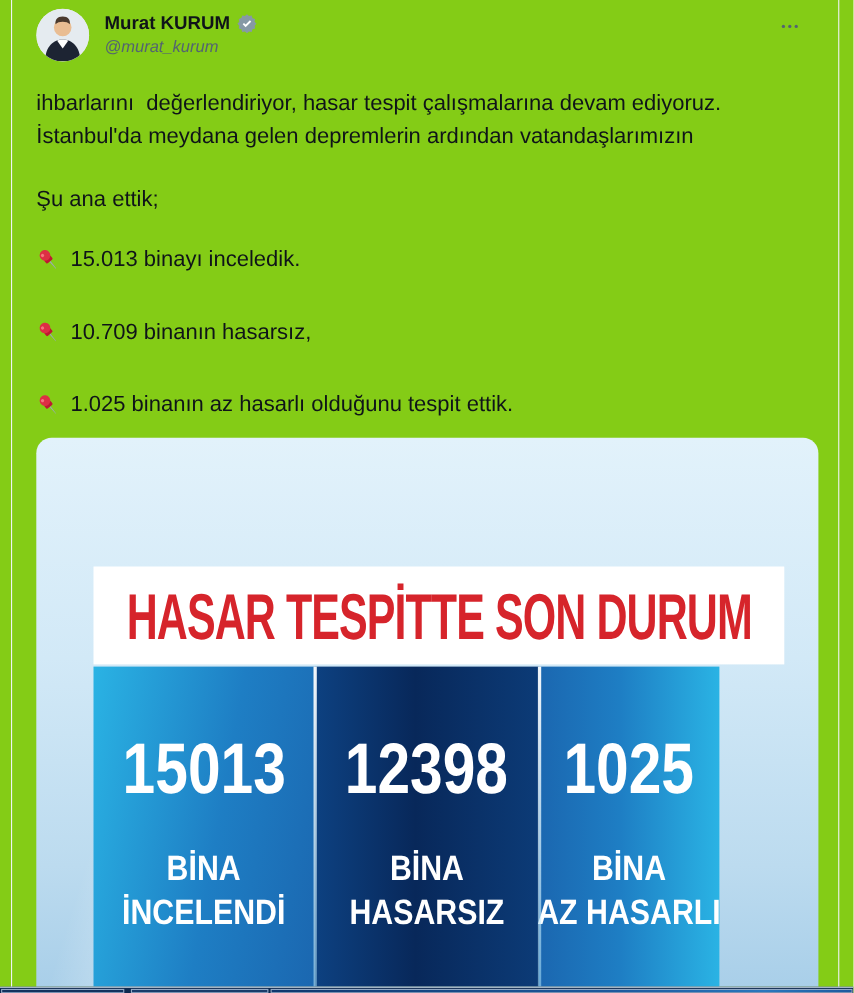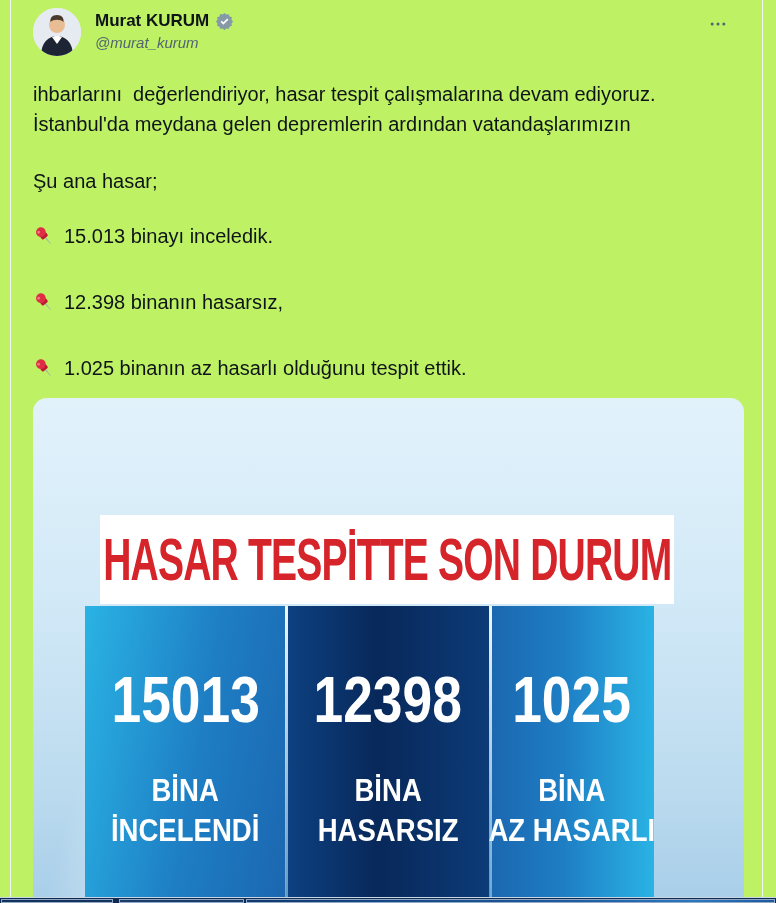--- a/index.html
+++ b/index.html
@@ -1,18 +1,18 @@
 <!DOCTYPE html>
 <html><head>
 <meta charset="utf-8">
 <style>
   * { margin:0; padding:0; box-sizing:border-box; }
   html,body { background:#fff; }
   body { font-family:"Liberation Sans", sans-serif; }
-  .page { position:relative; width:776px; height:903px; background:#bef264; overflow:hidden; }
+  .page { position:relative; width:776px; height:903px; background:#84cc16; overflow:hidden; }
 
   .col-border { position:absolute; top:0; bottom:0; width:1px; background:#eff3f4; }
   .col-border.left { left:10px; }
   .col-border.right { left:762px; }
 
   
   .tweet { position:absolute; left:33px; top:8px; width:711px; }
   .tweet-header { display:flex; align-items:flex-start; }
   .avatar { width:48px; height:48px; border-radius:50%; overflow:hidden; flex:0 0 48px; background:#e8edf1; cursor:pointer; }
   .avatar svg { display:block; }
@@ -32,22 +32,22 @@
   .bullet { display:flex; align-items:center; gap:8px; height:30px; margin-bottom:36px;margin-top:17px; }
   .pin { width:23px; height:23px; flex:0 0 23px; }
 
   
   .media-card { position:absolute; left:33px; top:398px; width:711px; height:499px;
     border-radius:14px 14px 0 0; overflow:hidden; cursor:pointer;
     background:linear-gradient(180deg,#e2f2fb 0%,#d2e9f7 40%,#bcdbef 78%,#a9cfe9 100%); }
   .media-card::before { content:""; position:absolute; left:-60px; bottom:-40px; width:420px; height:300px;
     background:linear-gradient(115deg, rgba(255,255,255,0.00) 30%, rgba(255,255,255,0.40) 46%, rgba(255,255,255,0.00) 52%, rgba(255,255,255,0.30) 62%, rgba(255,255,255,0.00) 70%);
     transform:rotate(-8deg); }
-  .banner { position:absolute; left:52px; top:117px; width:574px; height:89px; background:#ffffff;
-    display:flex; align-items:center; justify-content:center;margin-left:15px; }
+  .banner { position:absolute; left:52px; top:117px; width:628px; height:89px; background:#ffffff;
+    display:flex; align-items:center; justify-content:center; }
   .banner-text { font-size:46px; font-weight:700; color:#d6242b; letter-spacing:-1px; white-space:nowrap;
     transform:scale(0.85,1.28); transform-origin:center; }
   .stats { position:absolute; left:52px; top:208px; width:605px; height:291px; display:flex; }
   .stat { height:100%; display:flex; flex-direction:column; align-items:center; padding-top:64px; }
   .stat.c1 { width:201px; background:linear-gradient(100deg,#2ab3e4 0%,#1e7ec4 55%,#1b67b0 100%); }
   .stat.c2 { width:204px; background:linear-gradient(90deg,#0d4181 0%,#08285a 45%,#0c3b77 100%); }
   .stat.c3 { width:164px; background:linear-gradient(90deg,#1b67b0 0%,#1e7ec4 45%,#2ab3e4 100%); }
   .stat-value { font-size:58px; font-weight:700; color:#ffffff; line-height:60px; white-space:nowrap;
     transform:scale(0.92,1.12); transform-origin:center; }
   .stat-label { margin-top:40px; text-align:center; }
@@ -103,21 +103,21 @@
           <circle cx="19" cy="12" r="1.8" fill="#536471"></circle>
         </svg>
       </div>
     </header>
 
     <div class="tweet-body">
       <p class="para1">
         <span class="line pre">ihbarlarını  değerlendiriyor, hasar tespit çalışmalarına devam ediyoruz.</span>
         <span class="line">İstanbul'da meydana gelen depremlerin ardından vatandaşlarımızın</span>
       </p>
-      <p class="para2">Şu ana hasar;</p>
+      <p class="para2">Şu ana ettik;</p>
 
       <div class="bullets">
         <div class="bullet">
           <svg class="pin" viewBox="0 0 36 36">
             <g transform="rotate(-40 18 18)">
               <path d="M17.1 20 L18.9 20 L18.3 33.5 L17.7 33.5 Z" fill="#9aaab6"></path>
               <rect x="12.3" y="13.2" width="11.4" height="7.2" rx="2" fill="#be1931"></rect>
               <circle cx="18" cy="9.2" r="7.6" fill="#dd2e44"></circle>
               <circle cx="15.3" cy="7" r="2.3" fill="#f4737f"></circle>
             </g>
@@ -126,21 +126,21 @@
         </div>
         <div class="bullet">
           <svg class="pin" viewBox="0 0 36 36">
             <g transform="rotate(-40 18 18)">
               <path d="M17.1 20 L18.9 20 L18.3 33.5 L17.7 33.5 Z" fill="#9aaab6"></path>
               <rect x="12.3" y="13.2" width="11.4" height="7.2" rx="2" fill="#be1931"></rect>
               <circle cx="18" cy="9.2" r="7.6" fill="#dd2e44"></circle>
               <circle cx="15.3" cy="7" r="2.3" fill="#f4737f"></circle>
             </g>
           </svg>
-          <span>12.398 binanın hasarsız,</span>
+          <span>10.709 binanın hasarsız,</span>
         </div>
         <div class="bullet">
           <svg class="pin" viewBox="0 0 36 36">
             <g transform="rotate(-40 18 18)">
               <path d="M17.1 20 L18.9 20 L18.3 33.5 L17.7 33.5 Z" fill="#9aaab6"></path>
               <rect x="12.3" y="13.2" width="11.4" height="7.2" rx="2" fill="#be1931"></rect>
               <circle cx="18" cy="9.2" r="7.6" fill="#dd2e44"></circle>
               <circle cx="15.3" cy="7" r="2.3" fill="#f4737f"></circle>
             </g>
           </svg>

